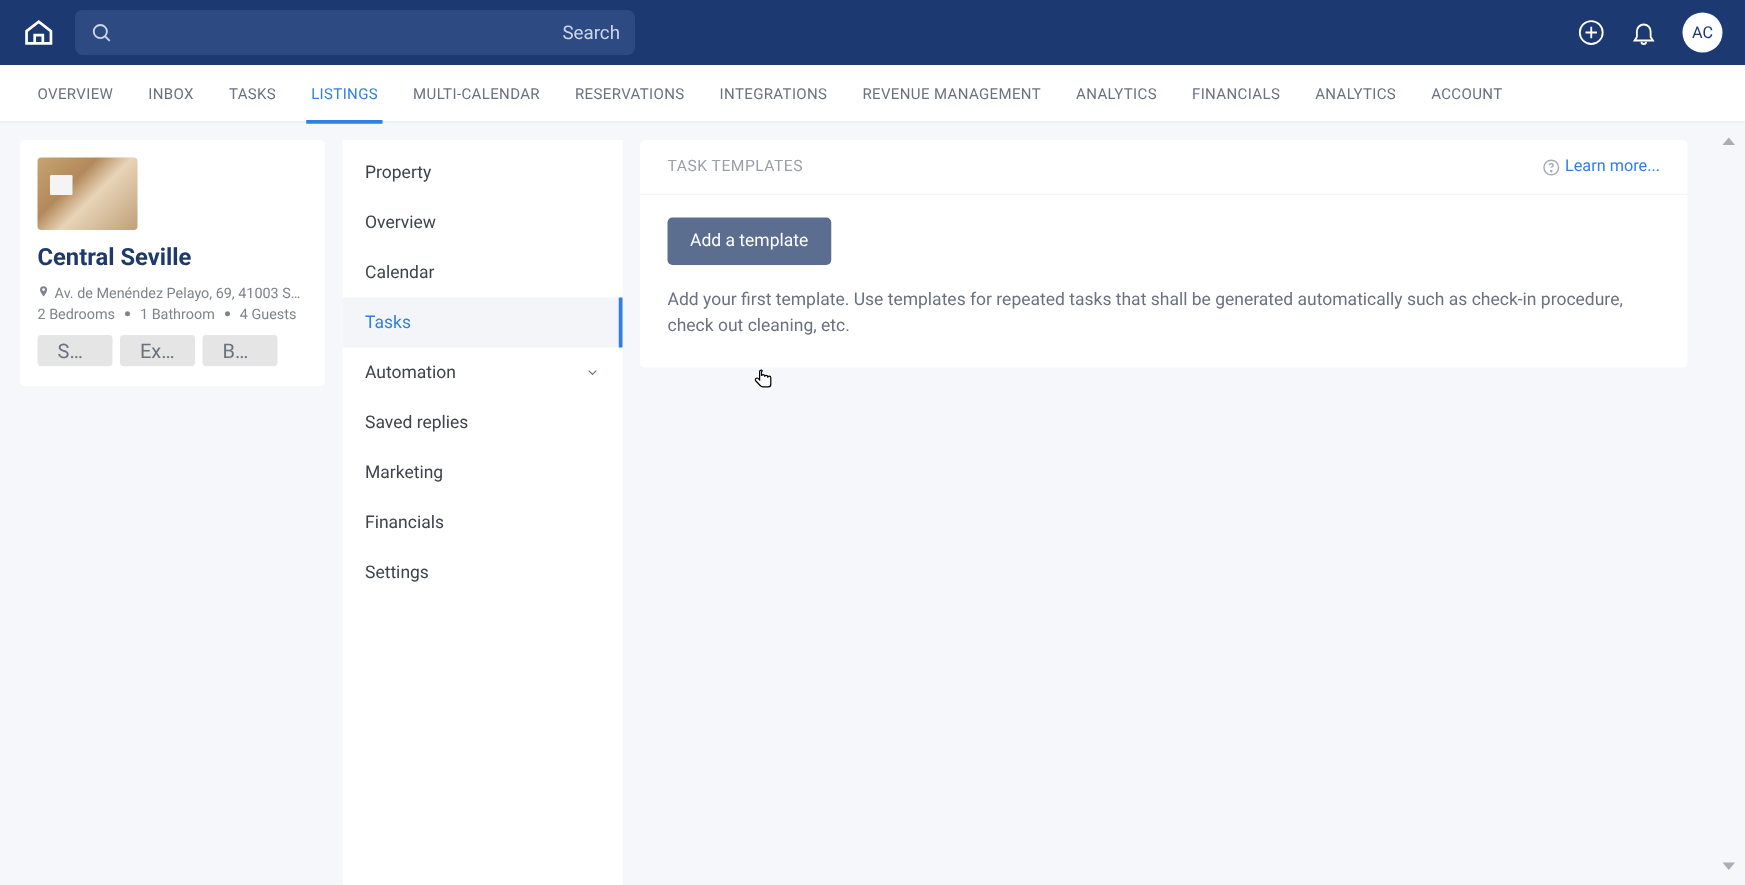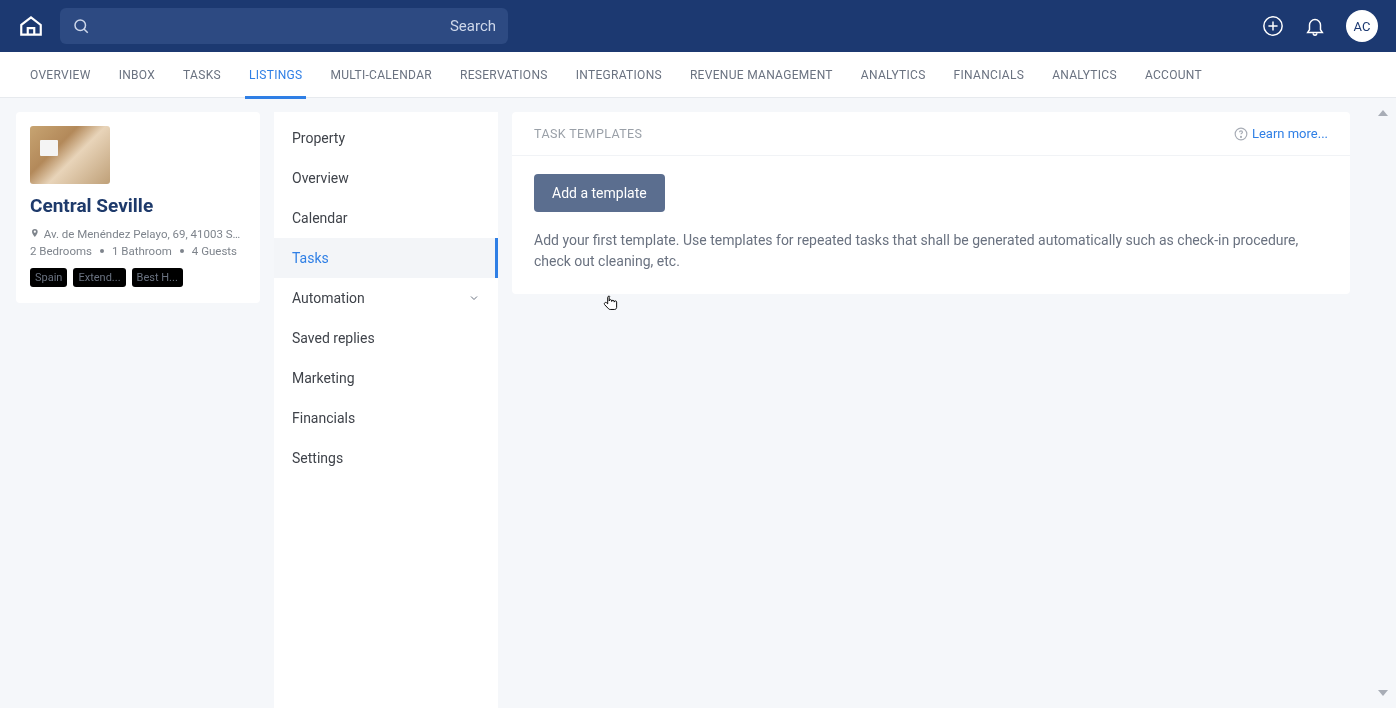--- a/index.html
+++ b/index.html
@@ -27,21 +27,21 @@
     
     .listing-card { width:244px; background:#fff; border-radius:4px; padding:14px 14px 16px; height:fit-content; }
     .listing-photo { width:80px; height:58px; border-radius:3px; background:linear-gradient(135deg,#c7a472 0%,#b3895a 35%,#e8d4b9 55%,#bfa078 100%); position:relative; overflow:hidden; }
     .listing-photo::after { content:""; position:absolute; left:10px; top:14px; width:18px; height:16px; background:#f4f4f4; border-radius:1px; }
     .listing-title { font-size:19px; font-weight:700; color:#1e3a6b; margin-top:10px; }
     .listing-addr { display:flex; align-items:flex-start; gap:4px; font-size:11.5px; color:#7e848c; margin-top:10px; white-space:nowrap; overflow:hidden; }
     .listing-addr span.addr { overflow:hidden; text-overflow:ellipsis; }
     .listing-meta { font-size:11.5px; color:#7e848c; margin-top:3px; display:flex; align-items:center; gap:8px; }
     .listing-meta .dot { width:4px; height:4px; border-radius:50%; background:#7e848c; }
     .listing-tags { display:flex; gap:6px; flex-wrap:wrap; margin-top:10px; }
-    .tag { background:#000000; color:#6a7280; font-size:11px; padding:3px 5px; border-radius:3px; max-width:60px; white-space:nowrap; overflow:hidden; text-overflow:ellipsis; }
+    .tag { background:#e5e5e5; color:#6a7280; font-size:16px; padding:3px 16px; border-radius:3px; max-width:60px; white-space:nowrap; overflow:hidden; text-overflow:ellipsis; }
 
     
     .listing-nav { width:224px; background:#fff; border-radius:0; padding-top:6px; }
     .ln-item { padding:12px 18px; font-size:14px; color:#3f434a; cursor:pointer; position:relative; display:flex; align-items:center; justify-content:space-between; }
     .ln-item.active { background:#f3f5f8; color:#2f7fe5; }
     .ln-item.active::after { content:""; position:absolute; right:0; top:0; bottom:0; width:3px; background:#2f7fe5; }
     .chev-small { width:12px; height:12px; }
 
     
     .main-col { flex:1; padding-right:46px; }

